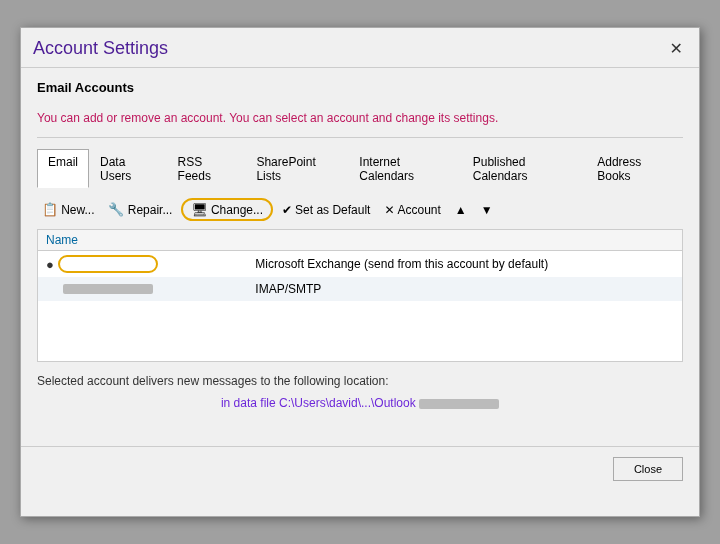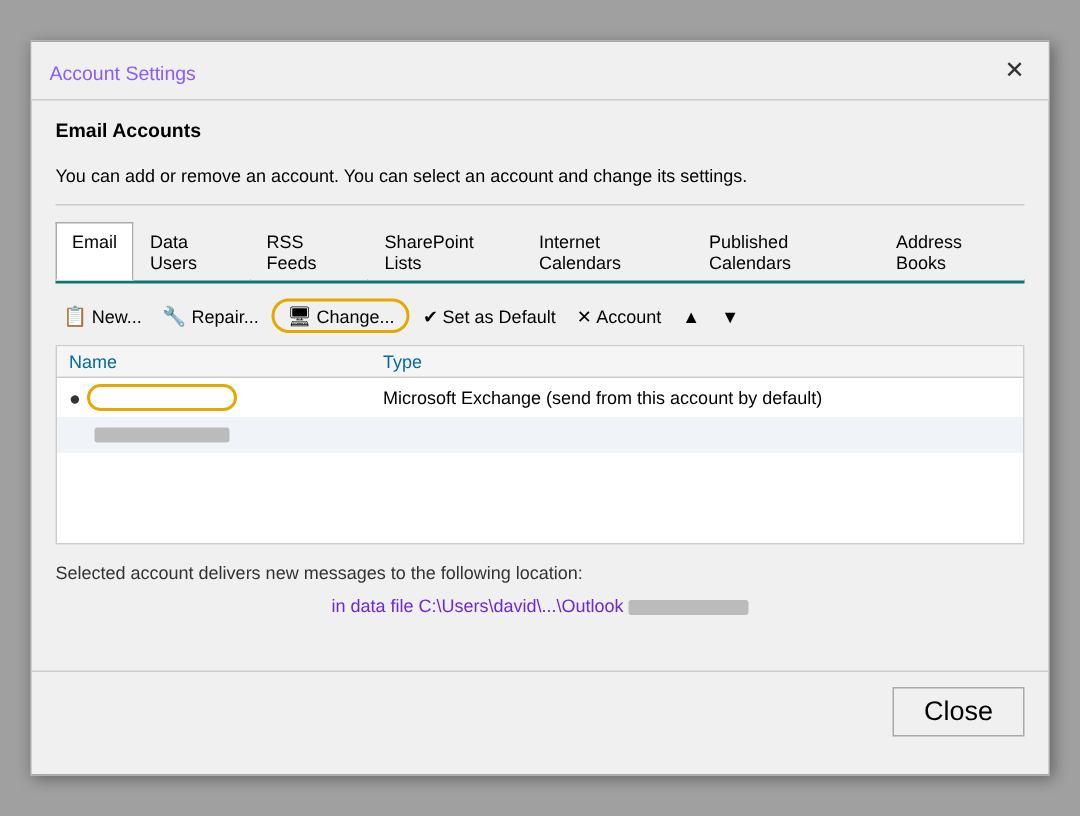--- a/index.html
+++ b/index.html
@@ -24,55 +24,55 @@
     }
     .title-bar {
       background: #f0f0f0;
       padding: 10px 12px 8px 12px;
       display: flex;
       align-items: center;
       justify-content: space-between;
       border-bottom: 1px solid #ccc;
     }
     .title-bar-text {
-      font-size: 13px;
+      font-size: 18px;
       font-weight: normal;
-      color: #8b5cf6;
+      color: #4c1d95;
     }
     .close-btn {
       background: none;
       border: none;
       font-size: 16px;
       cursor: pointer;
       color: #333;
       line-height: 1;
       padding: 2px 4px;
     }
     .dialog-body {
       padding: 12px 16px 16px 16px;
     }
     .section-title {
       font-weight: bold;
       font-size: 13px;
       margin-bottom: 4px;
     }
     .section-desc {
       font-size: 12px;
-      color: #000000;
+      color: #be185d;
       margin-bottom: 12px;
       margin-top: 16px;
     }
     .divider {
       border: none;
       border-top: 1px solid #ccc;
       margin: 0 0 10px 0;
     }
     .tabs {
       display: flex;
-      border-bottom: 3px solid #0f766e;
+      border-bottom: 1px solid #0f766e;
       margin-bottom: 10px;
       gap: 0;
     }
     .tab {
       padding: 5px 10px;
       font-size: 12px;
       cursor: pointer;
       border: 1px solid transparent;
       border-bottom: none;
       background: #f0f0f0;
@@ -174,21 +174,21 @@
       vertical-align: middle;
     }
     .footer {
       display: flex;
       justify-content: flex-end;
       padding: 10px 16px;
       border-top: 1px solid #ccc;
     }
     .close-dialog-btn {
       padding: 5px 20px;
-      font-size: 18px;
+      font-size: 11px;
       background: #f0f0f0;
       border: 1px solid #aaa;
       cursor: pointer;
     }
     .icon-emoji { font-size: 13px; }
     .empty-row { height: 60px; }
   </style>
 </head>
 <body>
 
@@ -239,38 +239,38 @@
         <span>▲</span>
       </button>
       <button class="toolbar-btn">
         <span>▼</span>
       </button>
     </div>
 
     <div class="account-table">
       <div class="table-header">
         <div class="col-name">Name</div>
-        <div class="col-type">Type</div>
       </div>
 
       <div class="table-row">
         <div class="col-name">
           <span class="default-icon">●</span>
           <span class="account-name-pill">
             <span class="account-name-blur"></span>
           </span>
         </div>
         <div class="col-type">Microsoft Exchange (send from this account by default)</div>
       </div>
 
       <div class="table-row striped">
         <div class="col-name">
           <span style="width:13px;display:inline-block;"></span>
           <span class="account-name-blur"></span>
         </div>
+        <div class="col-type">IMAP/SMTP</div>
       </div>
       <div class="empty-row"></div>
     </div>
 
     <div class="delivery-section">
       <span>Selected account delivers new messages to the following location:</span>
     </div>
     <div class="delivery-location">
       <span>in data file C:\Users\david\...\Outlook</span>
       <span class="delivery-blur"></span>

